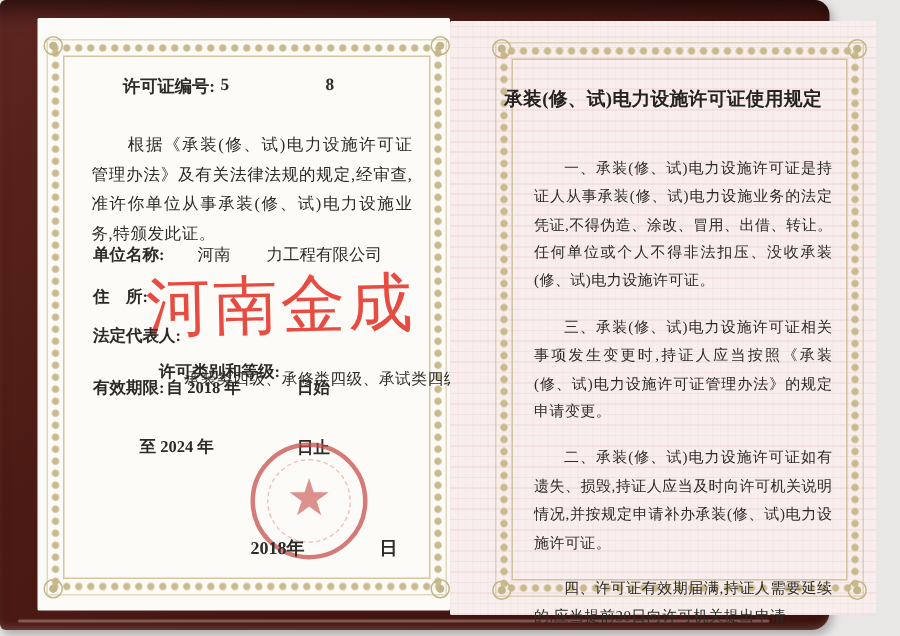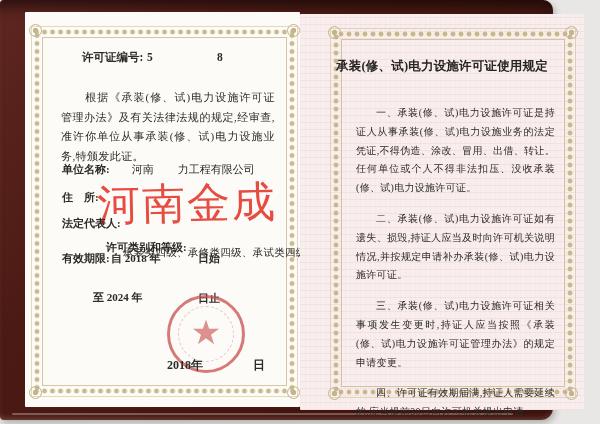--- a/index.html
+++ b/index.html
@@ -172,19 +172,19 @@
         <div class="corner tl"></div>
           <div class="corner tr"></div>
           <div class="corner bl"></div>
           <div class="corner br"></div>
       </div>
 
       <div class="rp-title">承装(修、试)电力设施许可证使用规定</div>
 
       <div class="rules">
         <p>一、承装(修、试)电力设施许可证是持证人从事承装(修、试)电力设施业务的法定凭证,不得伪造、涂改、冒用、出借、转让。任何单位或个人不得非法扣压、没收承装(修、试)电力设施许可证。</p>
+        <p>三、承装(修、试)电力设施许可证相关事项发生变更时,持证人应当按照《承装(修、试)电力设施许可证管理办法》的规定申请变更。</p>
         <p>二、承装(修、试)电力设施许可证如有遗失、损毁,持证人应当及时向许可机关说明情况,并按规定申请补办承装(修、试)电力设施许可证。</p>
-        <p>三、承装(修、试)电力设施许可证相关事项发生变更时,持证人应当按照《承装(修、试)电力设施许可证管理办法》的规定申请变更。</p>
         <p>四、许可证有效期届满,持证人需要延续的,应当提前30日向许可机关提出申请。</p>
       </div>
     </div>
   </div>
 </div>
 
 </body></html>

